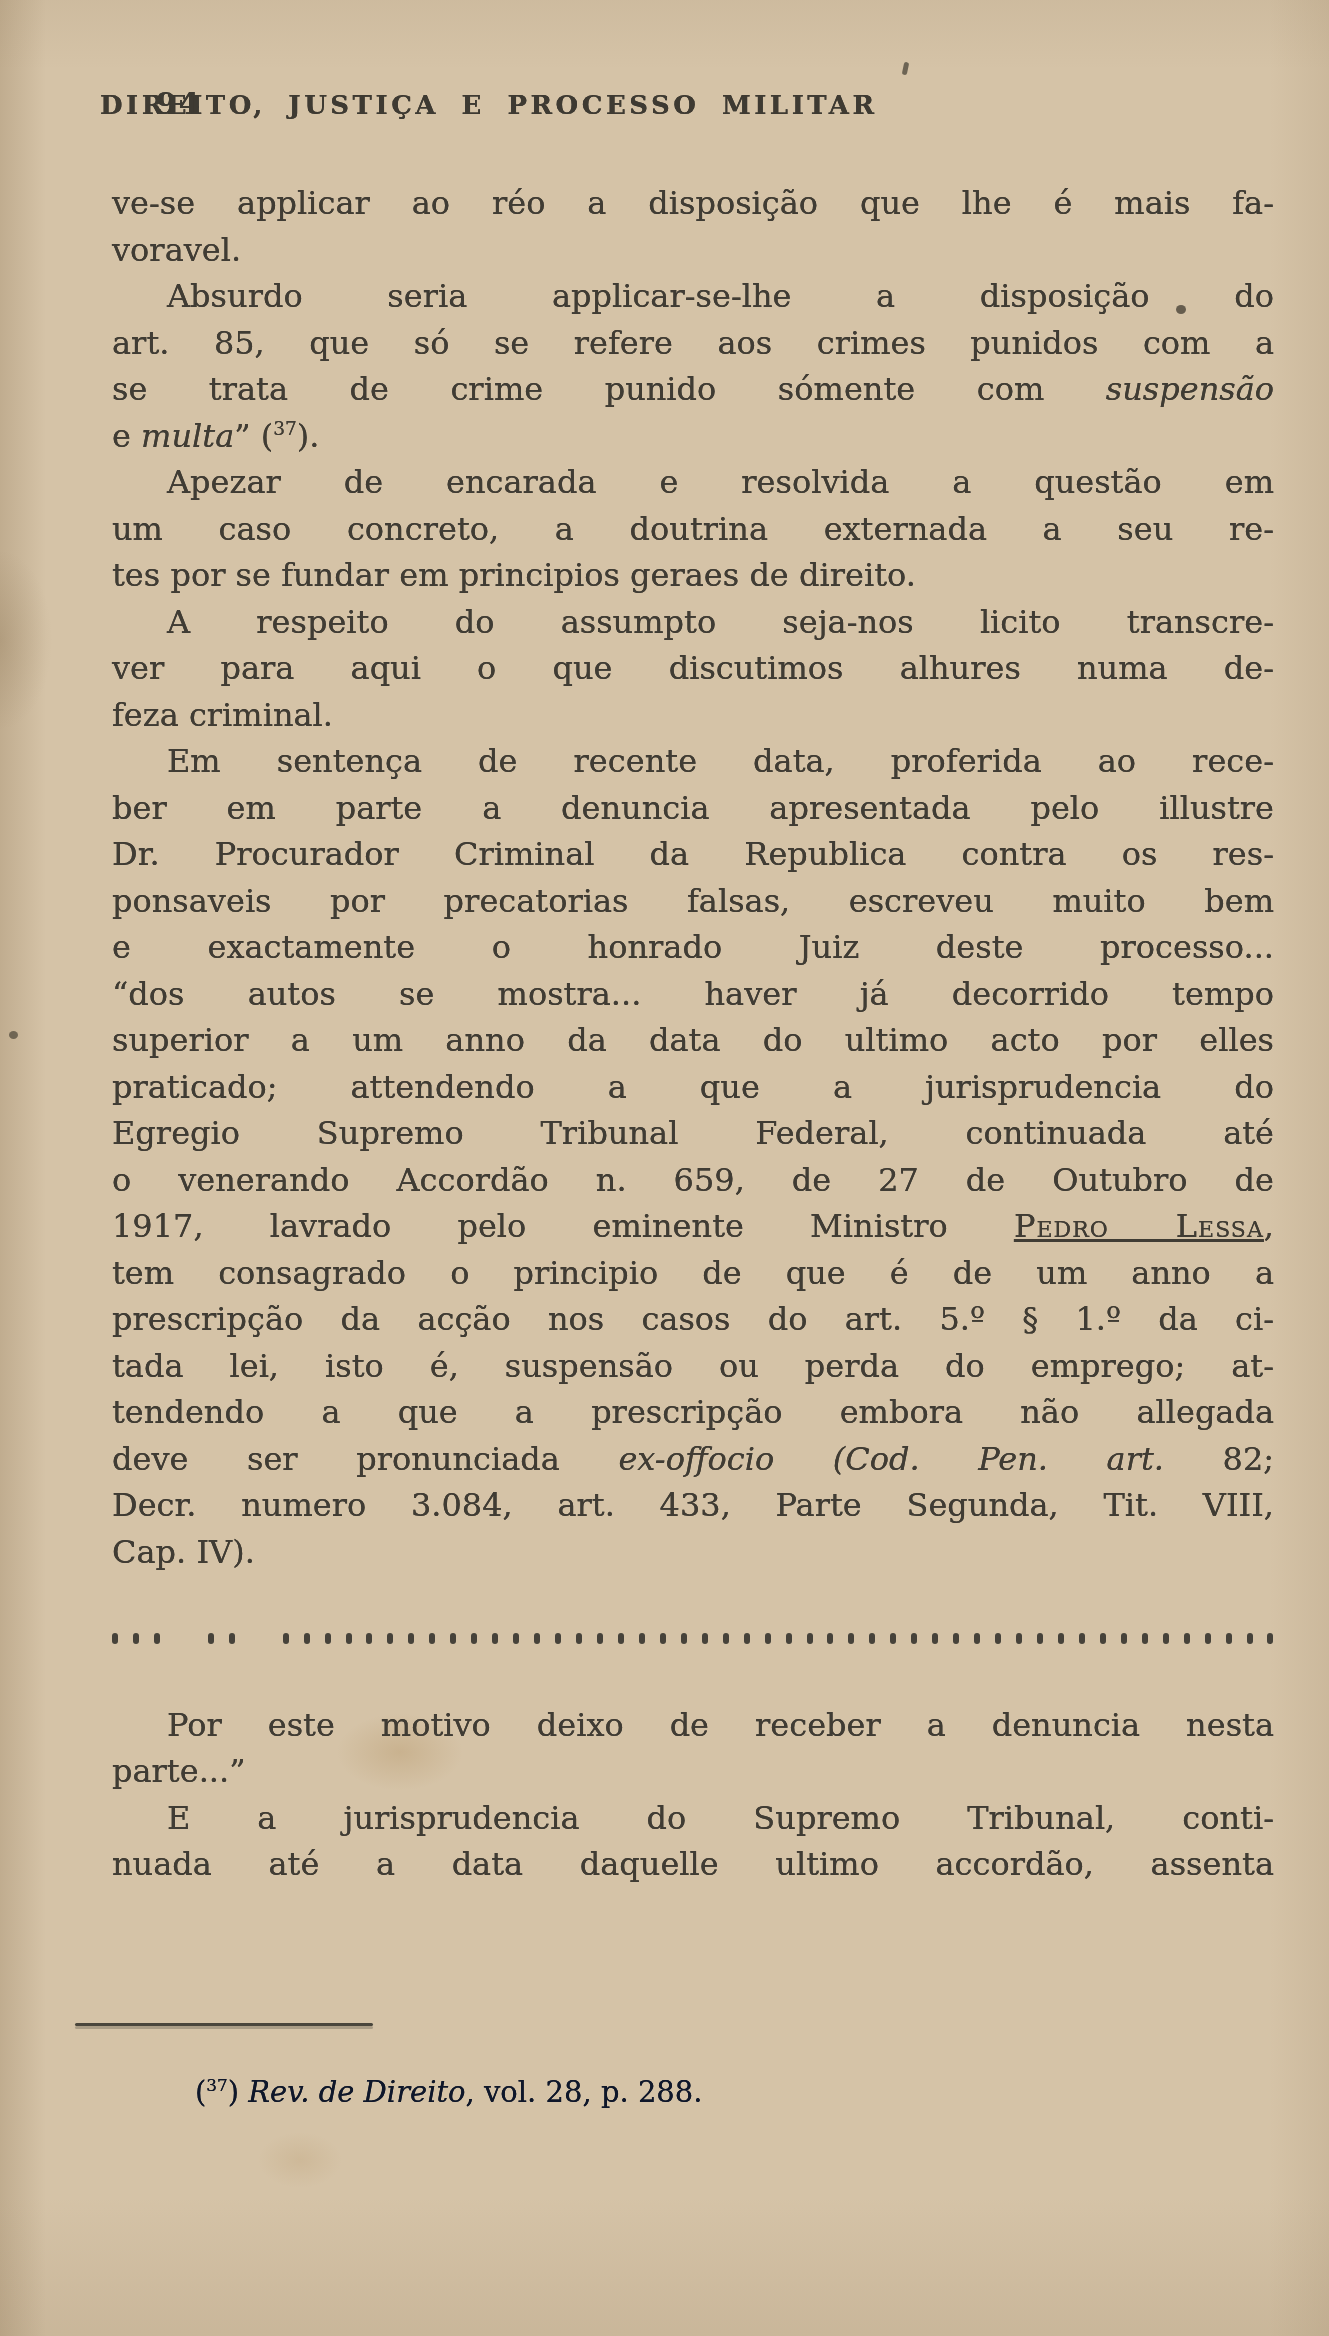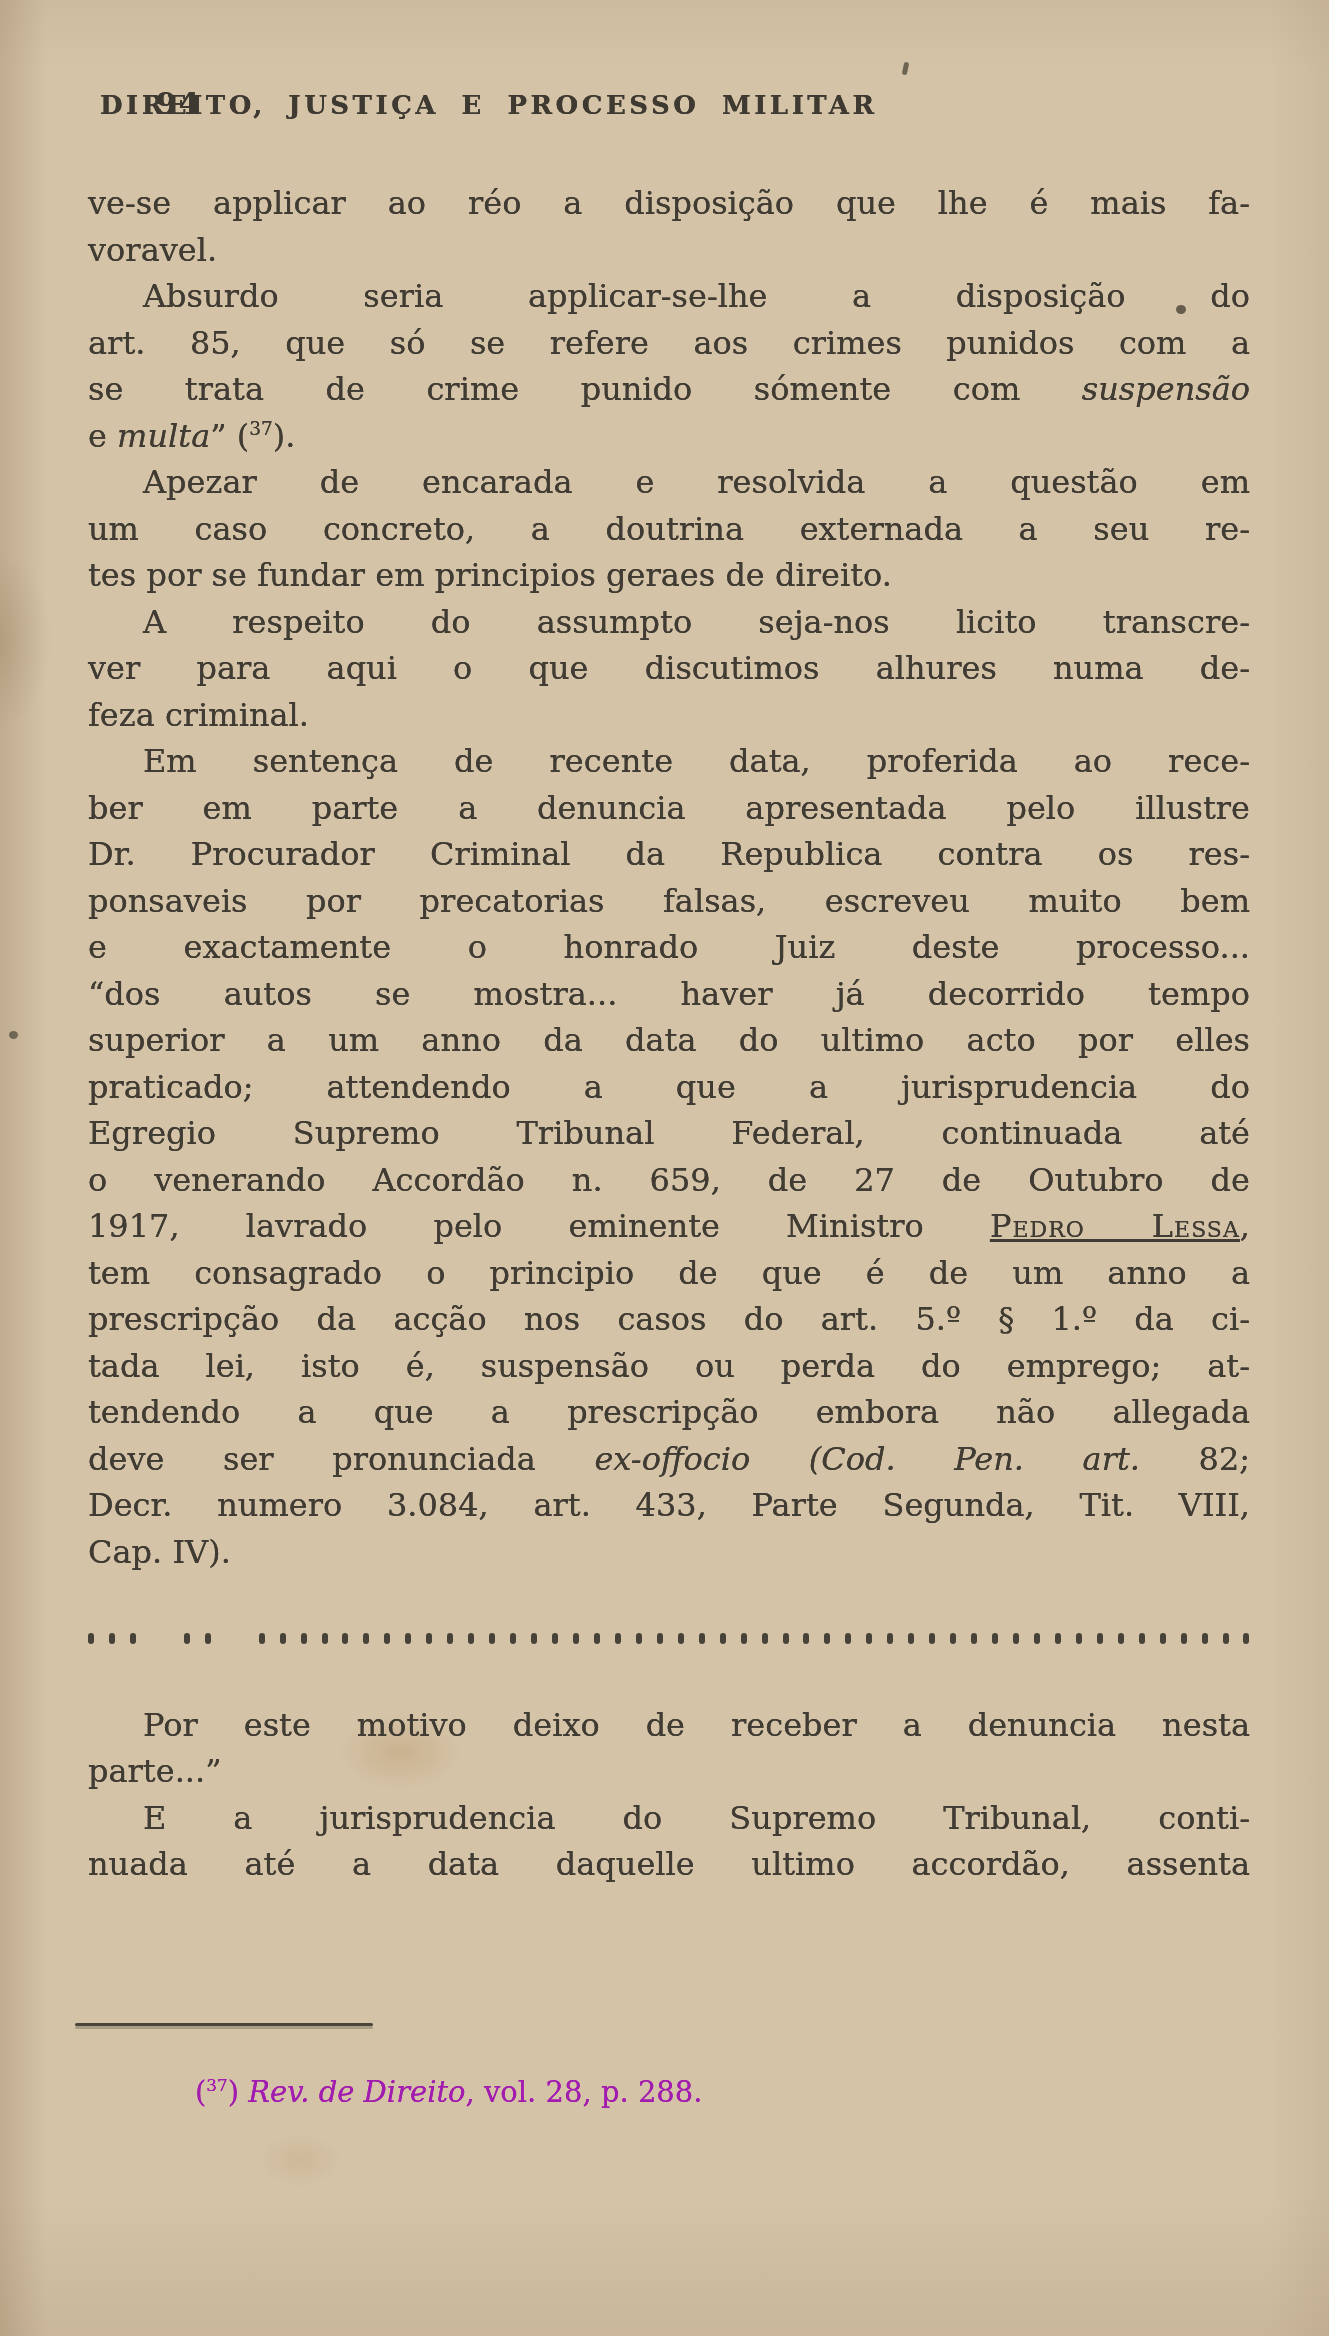--- a/index.html
+++ b/index.html
@@ -32,21 +32,21 @@
     margin-left:38px;
   }
   .running-title{
     position:absolute;left:100px;top:90px;width:1162px;
     font-size:26px;font-weight:bold;
     letter-spacing:3.5px;word-spacing:10px;
     color:#3e3a32;
     text-shadow:0 0 0.5px currentColor;
   }
   .content{
-    position:absolute;left:88px;top:180px;width:1162px;
+    position:absolute;left:112px;top:180px;width:1162px;
   }
   .line{
     height:46.5px;line-height:46.5px;
     font-size:32px;
     text-align:justify;
     text-shadow:0 0 0.6px currentColor;
   }
   .line.j{text-align-last:justify;}
   .line.indent{text-indent:55px;}
   .i{font-style:italic;}
@@ -60,21 +60,21 @@
   .dot-gap{width:18px;height:1px;flex:0 0 auto;}
   .fn-separator{
     position:absolute;left:75px;top:2023px;width:298px;height:3px;
     background:#4a463c;
     box-shadow:0 3px 0 rgba(74,70,60,0.30);
     border-radius:2px;
   }
   .footnote{
     position:absolute;left:195px;top:2072px;
     font-size:29px;line-height:40px;
-    color:#a21caf;
+    color:#0f172a;
     text-shadow:0 0 0.5px currentColor;
     text-align:center;
   }
   
   .speck{position:absolute;background:#4a4438;border-radius:50%;}
   .speck.s1{left:903px;top:62px;width:5px;height:13px;border-radius:3px;transform:rotate(12deg);opacity:.75;}
   .speck.s2{left:1176px;top:305px;width:10px;height:9px;opacity:.8;}
   .speck.s3{left:9px;top:1031px;width:9px;height:8px;opacity:.7;}
 </style>
 </head>

